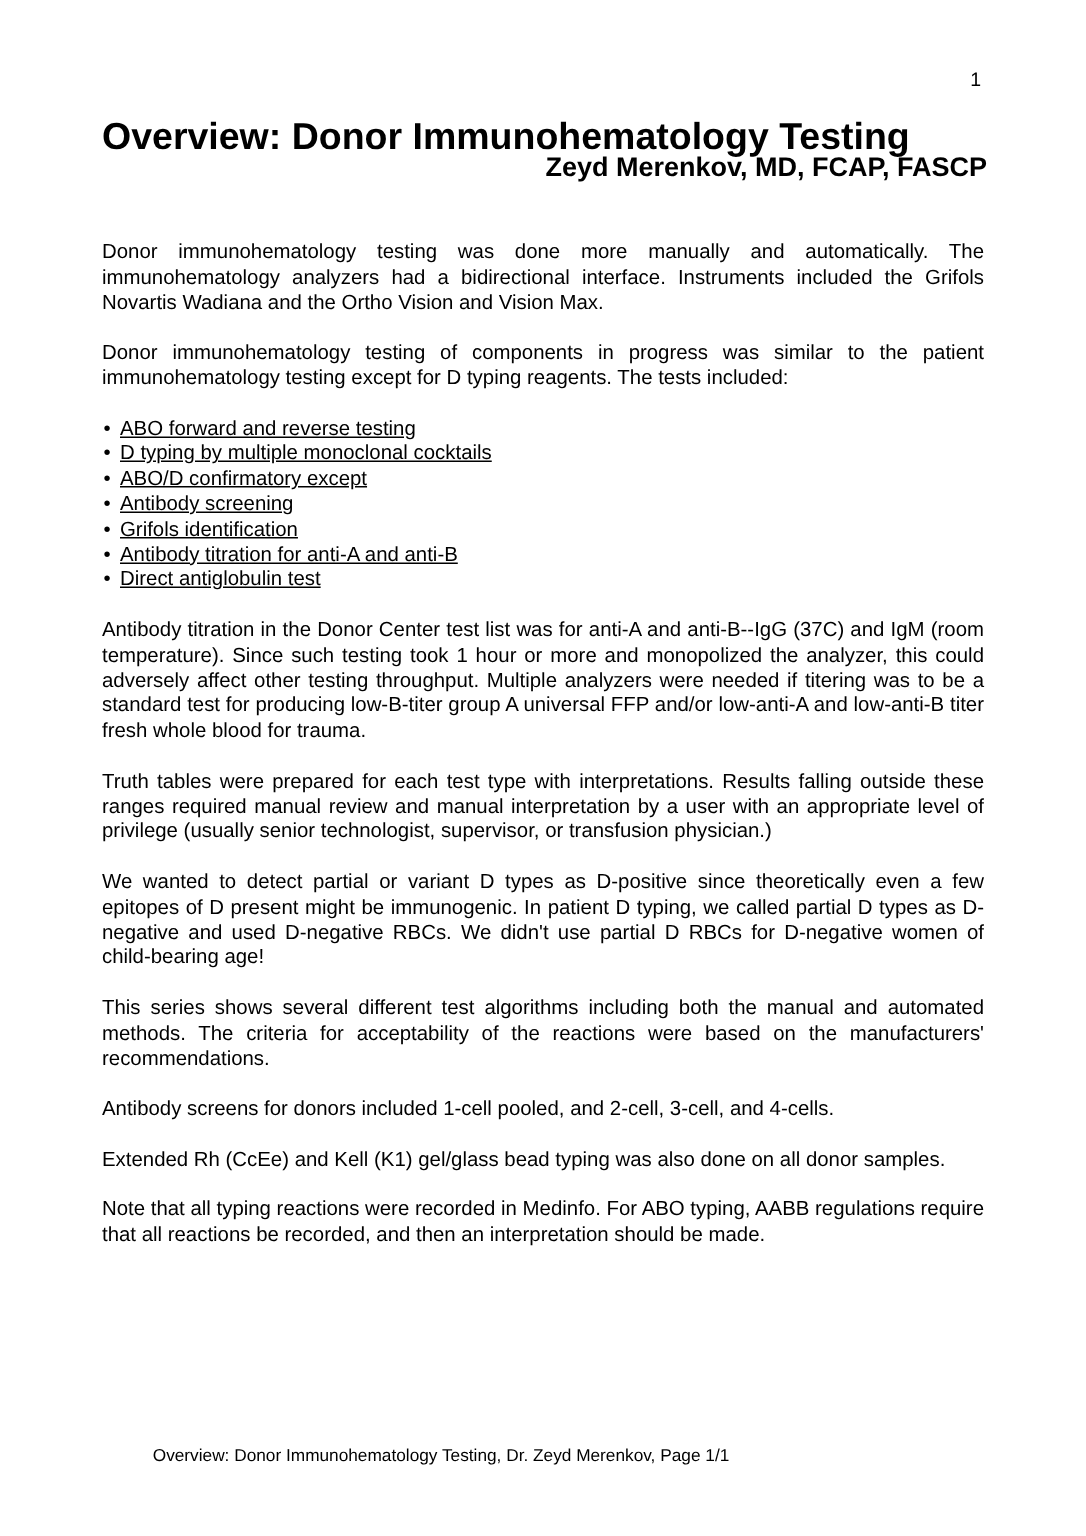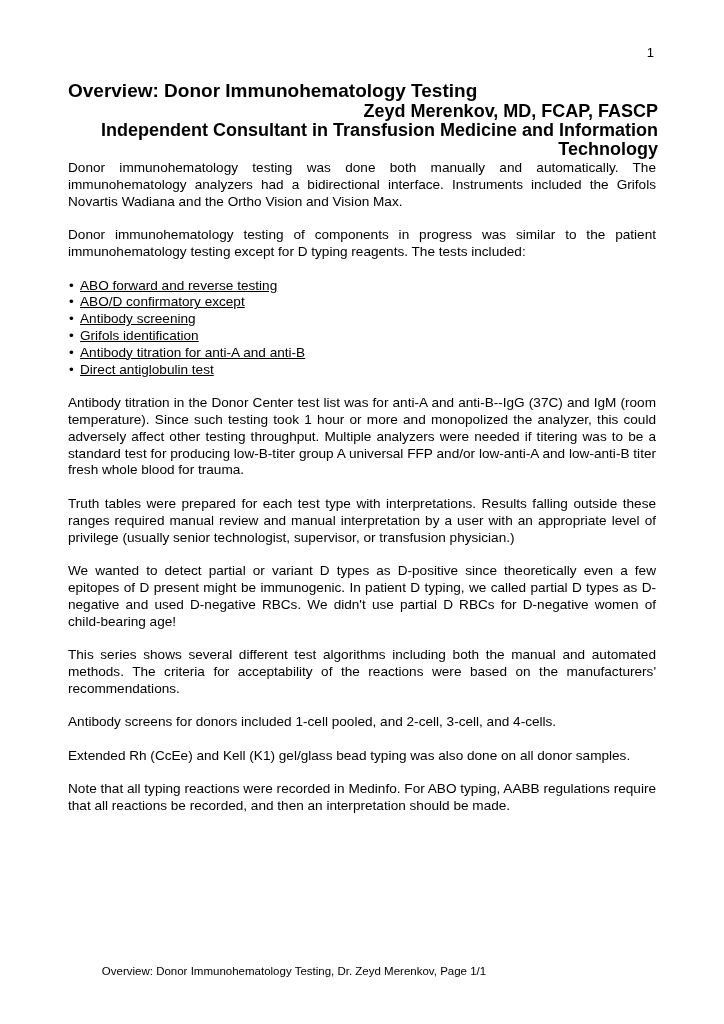--- a/index.html
+++ b/index.html
@@ -21,21 +21,21 @@
       right: 70px;
       font-size: 13px;
     }
     .header {
       position: absolute;
       top: 80px;
       left: 68px;
       width: 590px;
     }
     .title {
-      font-size: 19px;
+      font-size: 25px;
       font-weight: bold;
       margin: 0;
       line-height: 22px;
     }
     .subtitle {
       font-size: 18px;
       font-weight: bold;
       margin: 0;
       line-height: 19px;
       text-align: right;
@@ -82,28 +82,28 @@
     }
   </style>
 </head>
 <body>
 
 <div class="page-number">1</div>
 
 <div class="header">
   <h1 class="title">Overview:  Donor Immunohematology Testing</h1>
   <div class="subtitle">Zeyd Merenkov, MD, FCAP, FASCP</div>
-  <div class="subtitle">Independent Consultant in Transfusion Medicine and Information Technology</div>
 </div>
 
 <div class="content">
-  <p>Donor immunohematology testing was done both manually and automatically.  The immunohematology analyzers had a bidirectional interface.  Instruments included the Grifols Novartis Wadiana and the Ortho Vision and Vision Max.</p>
+  <p>Donor immunohematology testing was done more manually and automatically.  The immunohematology analyzers had a bidirectional interface.  Instruments included the Grifols Novartis Wadiana and the Ortho Vision and Vision Max.</p>
   <p>Donor immunohematology testing of components in progress was similar to the patient immunohematology testing except for D typing reagents.  The tests included:</p>
   <ul class="tests">
     <li>ABO forward and reverse testing</li>
+    <li>D typing by multiple monoclonal cocktails</li>
     <li>ABO/D confirmatory except</li>
     <li>Antibody screening</li>
     <li>Grifols identification</li>
     <li>Antibody titration for anti-A and anti-B</li>
     <li>Direct antiglobulin test</li>
   </ul>
   <p>Antibody titration in the Donor Center test list was for anti-A and anti-B--IgG (37C) and IgM (room temperature).  Since such testing took 1 hour or more and monopolized the analyzer, this could adversely affect other testing throughput.  Multiple analyzers were needed if titering was to be a standard test for producing low-B-titer group A universal FFP and/or low-anti-A and low-anti-B titer fresh whole blood for trauma.</p>
   <p>Truth tables were prepared for each test type with interpretations.  Results falling outside these ranges required manual review and manual interpretation by a user with an appropriate level of privilege (usually senior technologist, supervisor, or transfusion physician.)</p>
   <p>We wanted to detect partial or variant D types as D-positive since theoretically even a few epitopes of D present might be immunogenic.  In patient D typing, we called partial D types as D-negative and used D-negative RBCs.  We didn't use partial D RBCs for D-negative women of child-bearing age!</p>
   <p>This series shows several different test algorithms including both the manual and automated methods.  The criteria for acceptability of the reactions were based on the manufacturers' recommendations.</p>

